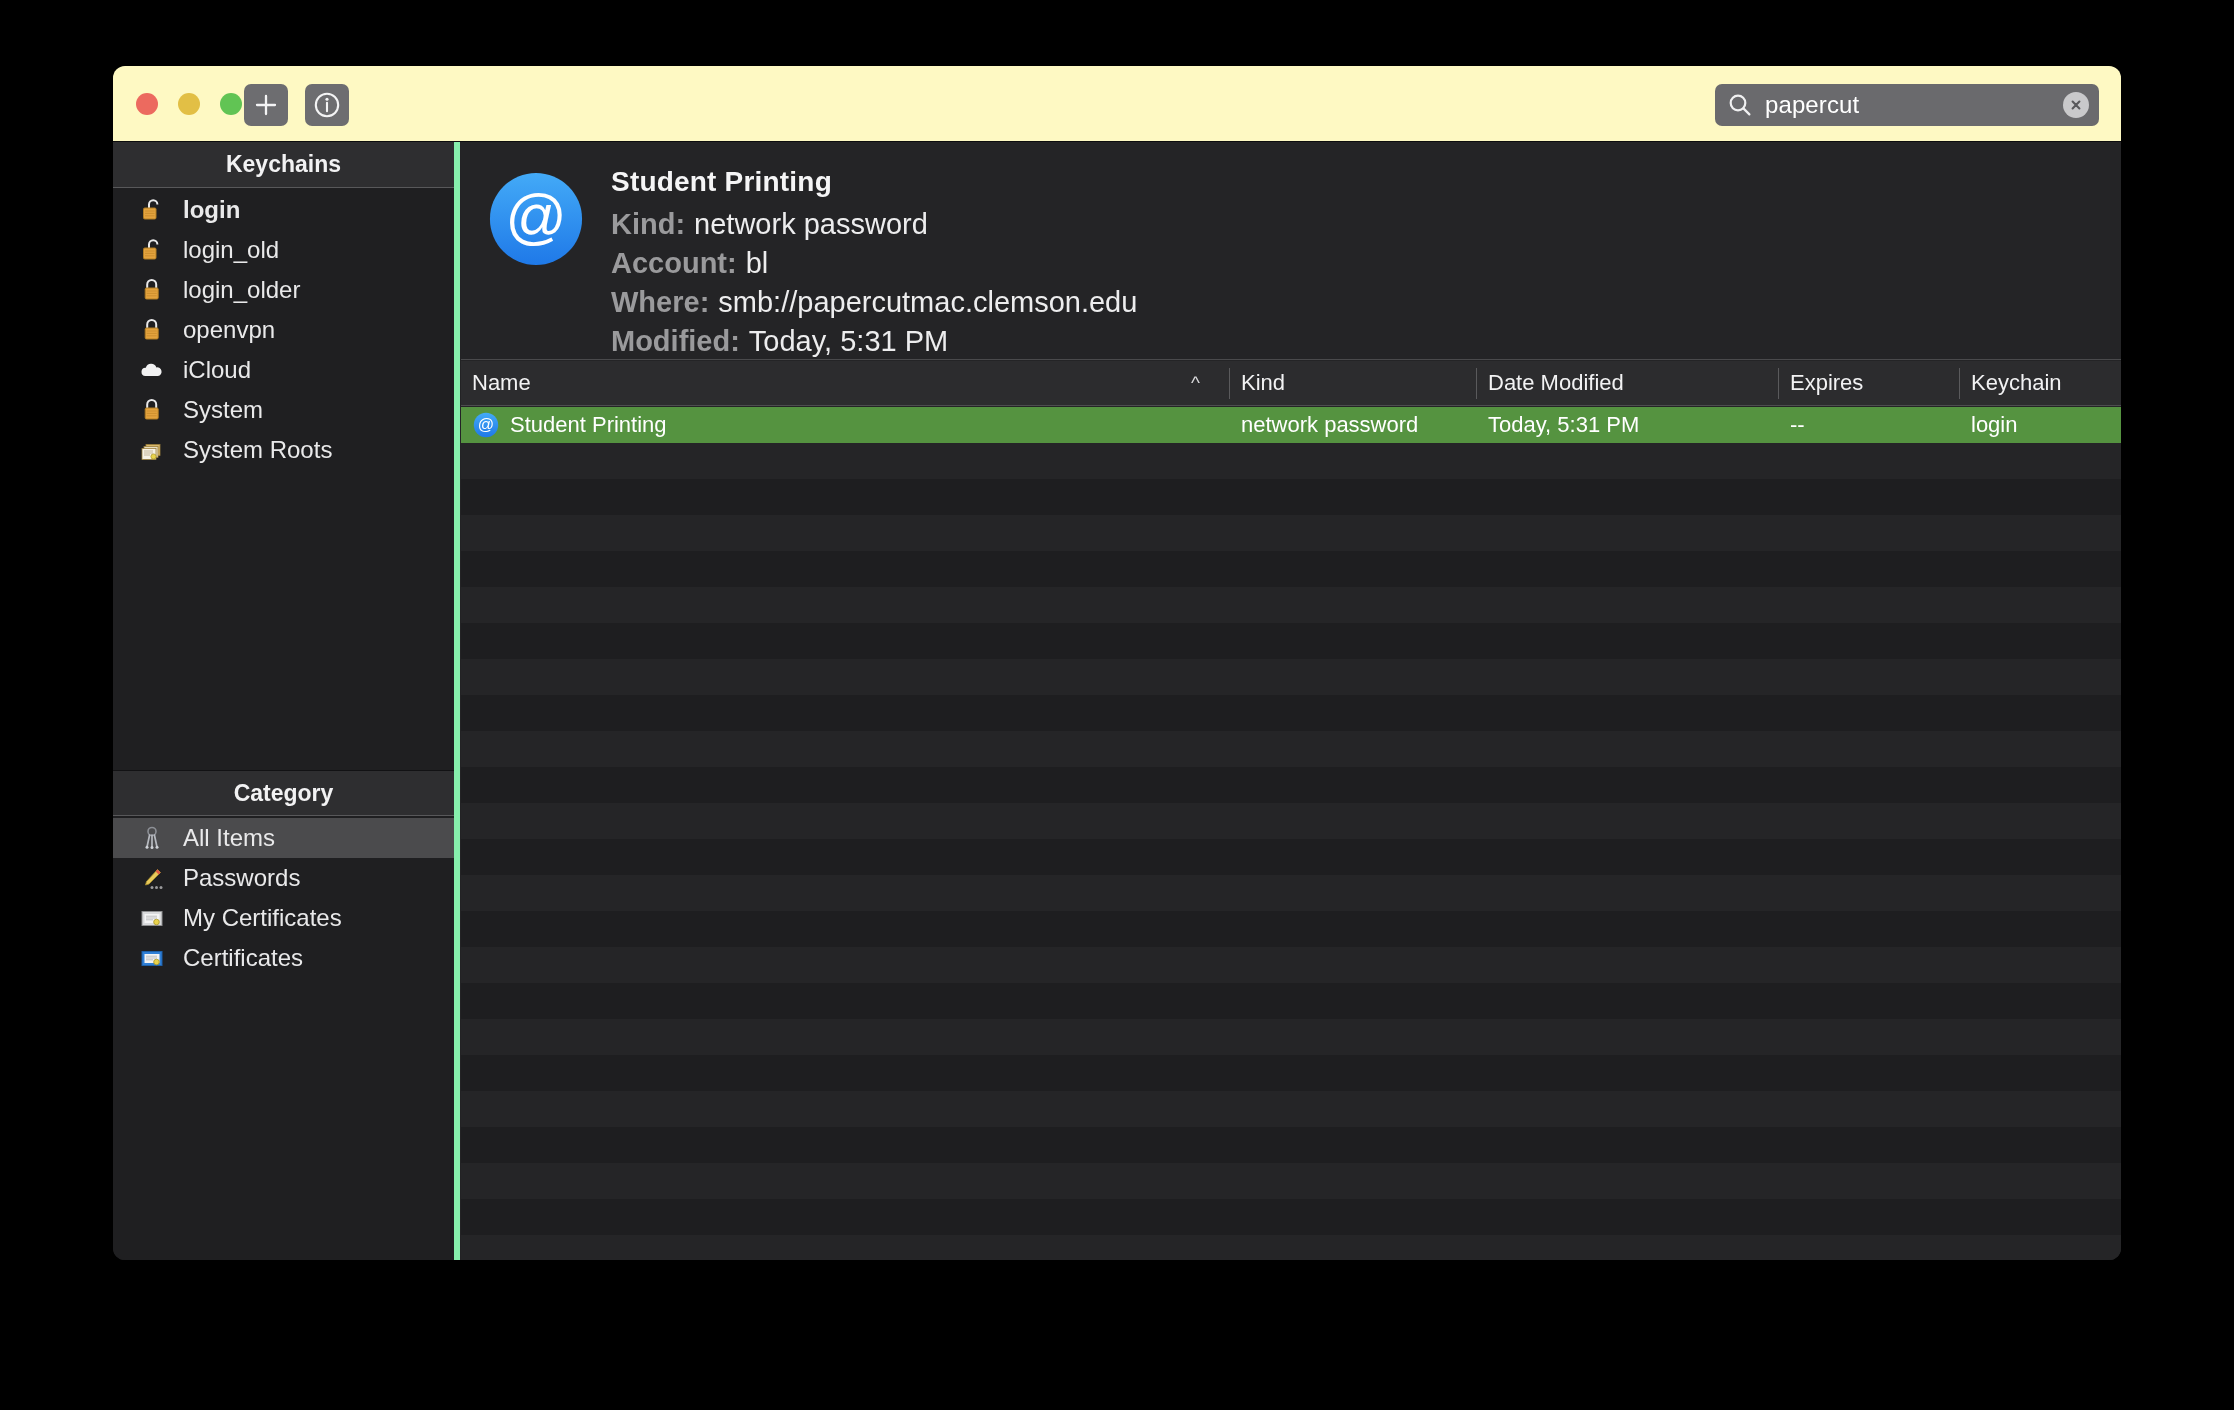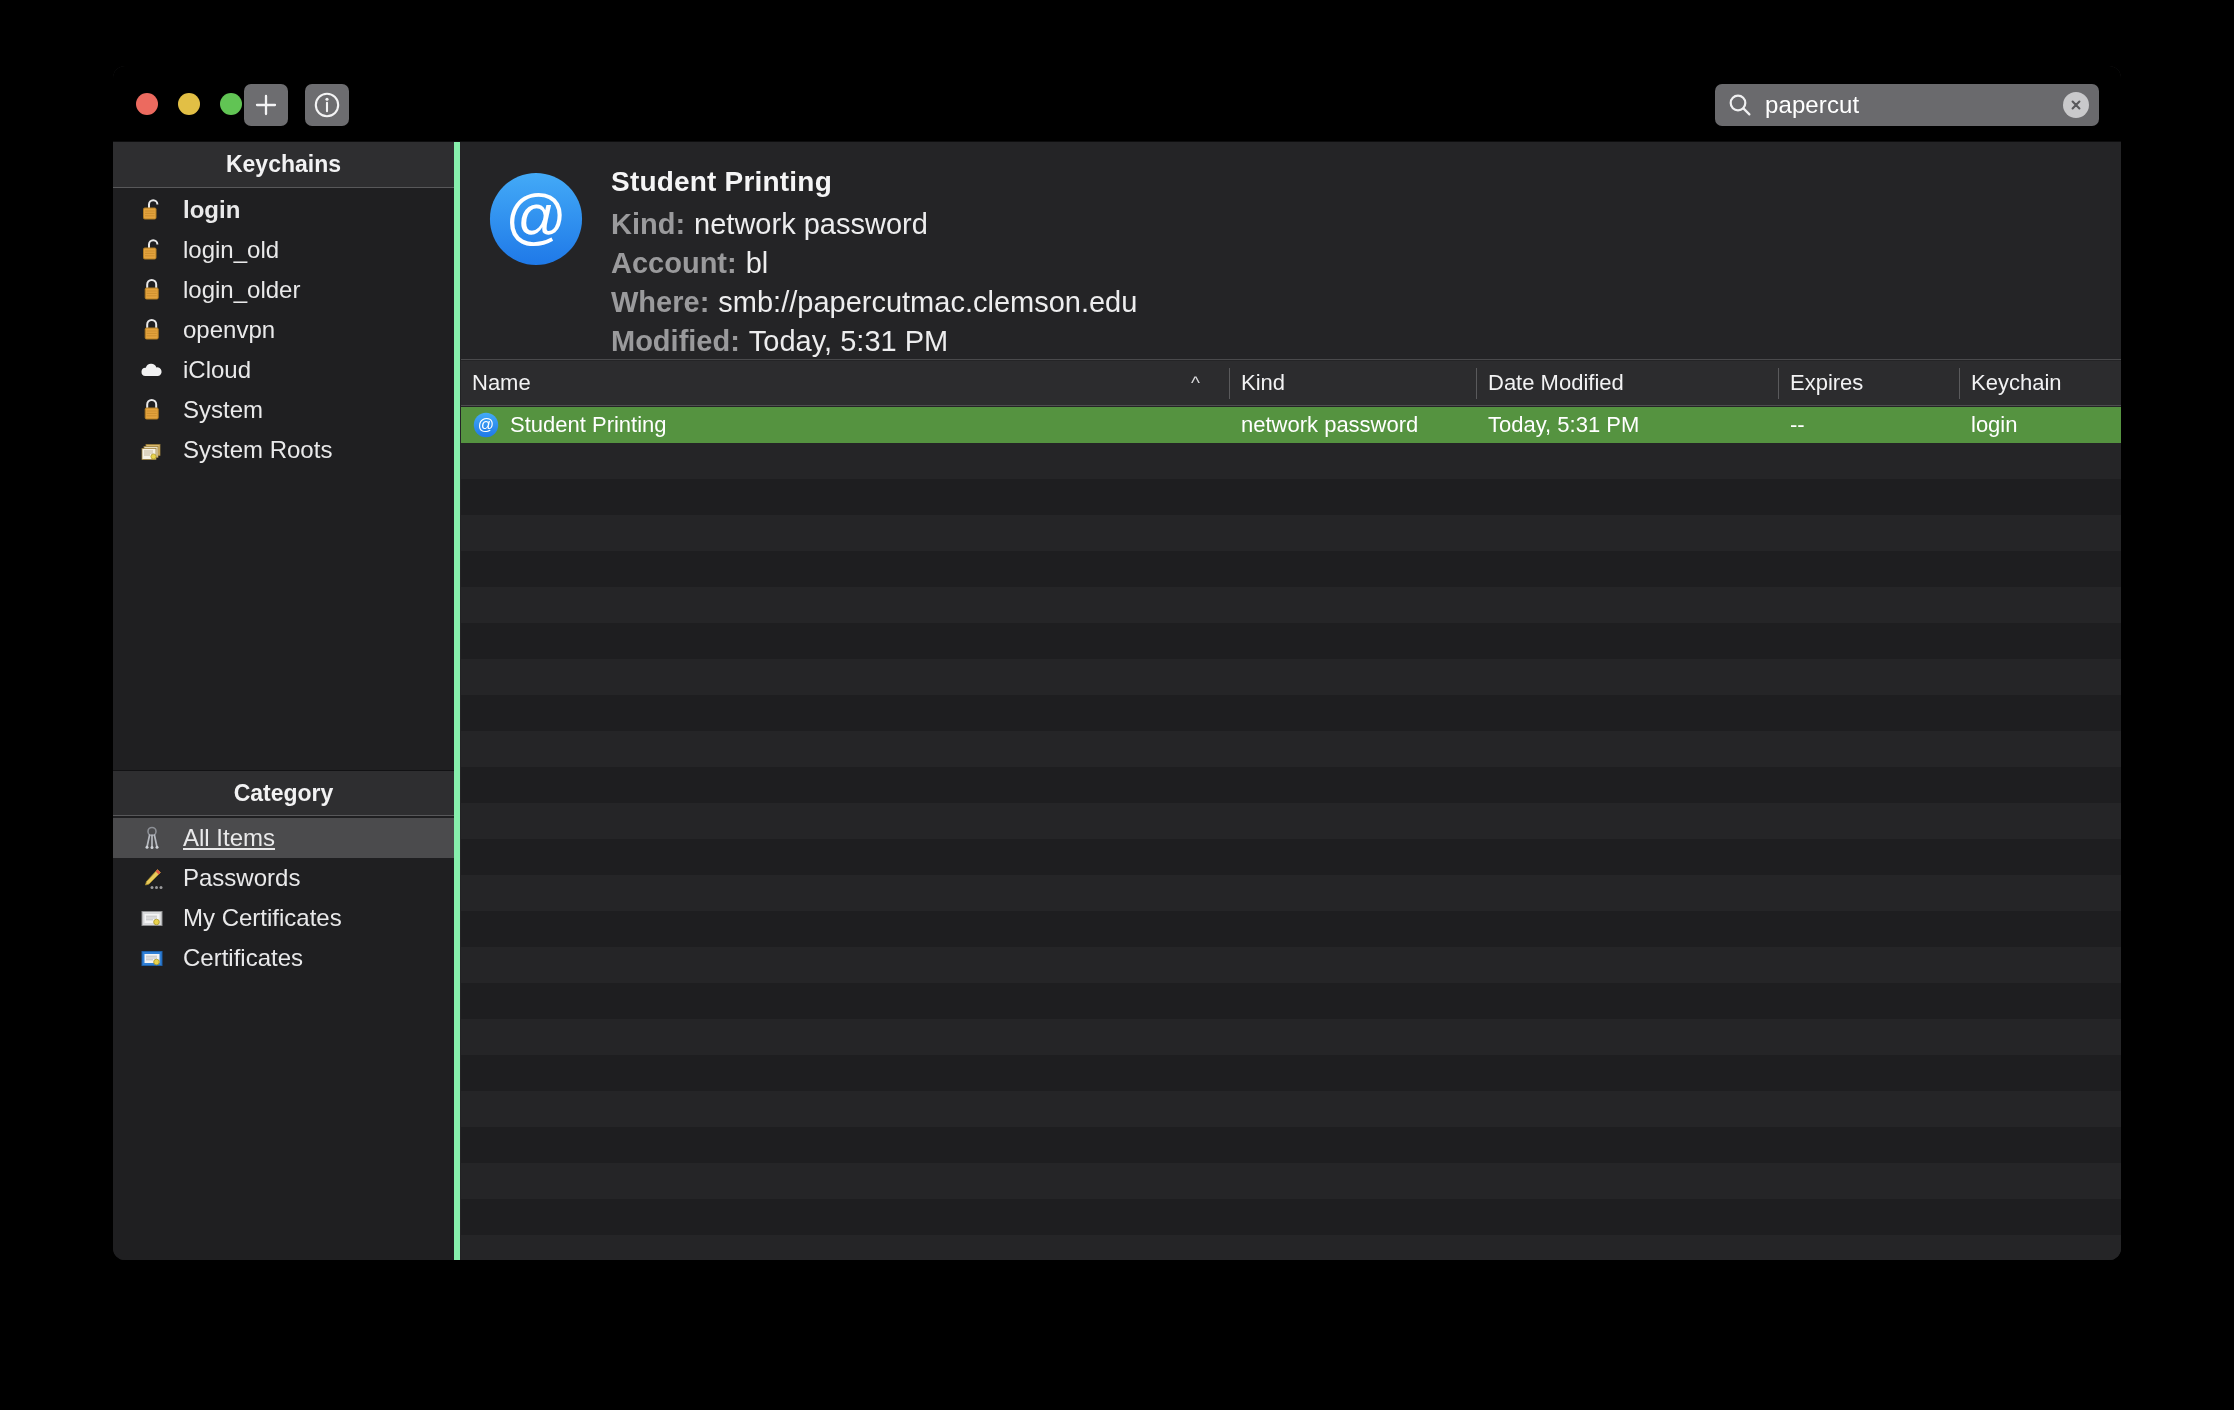--- a/index.html
+++ b/index.html
@@ -18,21 +18,21 @@
     background: #232325;
     border-radius: 12px;
     overflow: hidden;
     box-shadow: 0 18px 60px rgba(0,0,0,0.75);
   }
 
   
   .titlebar {
     position: absolute; left: 0; top: 0;
     width: 100%; height: 76px;
-    background: #000000;
+    background: #fef9c3;
     border-bottom: 1px solid #0d0d0e;
   }
   .traffic {
     position: absolute; left: 23px; top: 27px;
     display: flex; gap: 20px;
   }
   .tl { width: 22px; height: 22px; border-radius: 50%; }
   .tl-close { background: #ec6a5f; }
   .tl-min   { background: #e2bf45; }
   .tl-max   { background: #61c454; }
@@ -93,21 +93,21 @@
   .slist { padding-top: 2px; }
   .srow {
     height: 40px;
     display: flex; align-items: center;
     padding-left: 22px;
     color: #e9e9ea;
     font-size: 24px;
     gap: 14px;
   }
   .srow.bold { font-weight: bold; }
-  .srow.selected { background: #4b4b4d; text-decoration: underline; }
+  .srow.selected { background: #4b4b4d; }
   .srow .ico { width: 34px; height: 34px; flex: none; display: flex; align-items: center; justify-content: center; }
 
   .cat-section { position: absolute; left: 0; top: 628px; width: 100%; }
 
   
   .content {
     position: absolute; left: 348px; top: 76px;
     right: 0; bottom: 0;
     background: #242426;
   }

